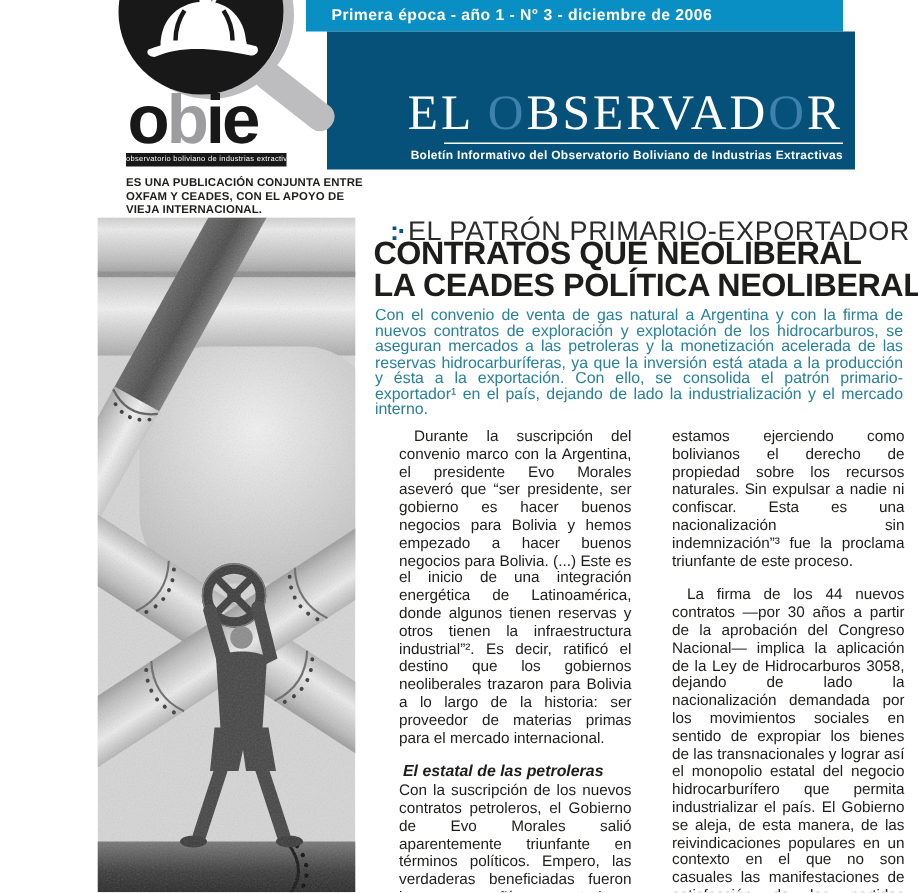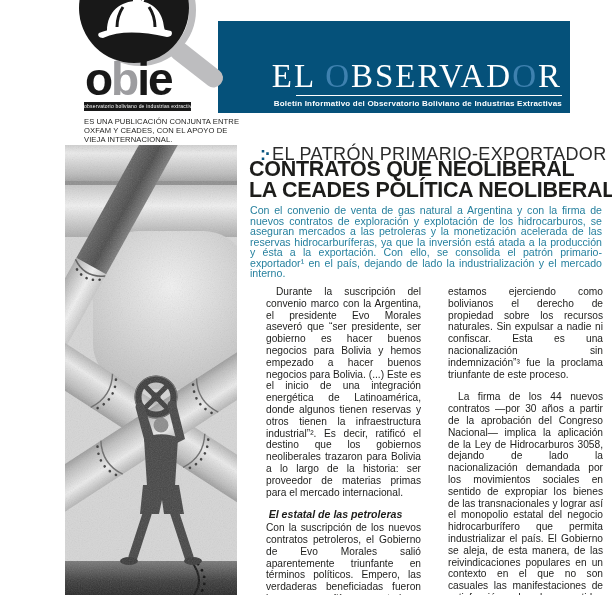--- a/index.html
+++ b/index.html
@@ -25,21 +25,21 @@
   .logo-handle{position:absolute;left:172px;top:36px;width:62px;height:19px;background:#bdbdbf;
                border-radius:9px;transform:rotate(38deg);transform-origin:0 50%;}
   .logo-circle{position:absolute;left:79px;top:-47px;width:110px;height:110px;border-radius:50%;
                background:#181818;overflow:hidden;}
   .obie-word{position:absolute;left:85px;top:56px;font-size:46px;font-weight:bold;
              letter-spacing:-2px;line-height:1;color:#181818;}
   .obie-word .g{color:#9d9da0;}
   .logo-bar{position:absolute;left:84px;top:102px;width:107px;height:9px;background:#181818;
             color:#fff;font-size:5px;line-height:9px;text-align:center;white-space:nowrap;
             overflow:hidden;letter-spacing:.2px;}
-  .pub-note{position:absolute;left:84px;top:117px;font-size:7.6px;font-weight:normal;
+  .pub-note{position:absolute;left:84px;top:117px;font-size:7.6px;font-weight:bold;
             color:#1d1d1b;line-height:9px;letter-spacing:.1px;}
 
   
   .kicker{position:absolute;left:260px;top:144px;font-size:18px;color:#2b2b2b;
           letter-spacing:.4px;white-space:nowrap;}
   .kicker .mark{color:#0a5580;font-weight:bold;letter-spacing:-1px;margin-right:2px;}
   .headline{position:absolute;left:249px;top:159px;color:#1d1d1b;font-weight:bold;
             font-size:21.5px;line-height:20.5px;letter-spacing:-.3px;white-space:nowrap;}
   .lead{position:absolute;left:250px;top:205px;width:352px;color:#26809e;
         font-size:10.6px;line-height:10.5px;text-align:justify;}
@@ -52,20 +52,21 @@
                 font-size:10.6px;}
 
   
   .illustration{position:absolute;left:65px;top:145px;width:172px;height:450px;overflow:hidden;}
 </style>
 </head>
 <body>
 
 <div id="canvas">
 
+  <div class="issue-bar">Primera época - año 1 - N° 3 - diciembre de 2006</div>
 
   <div class="title-box">
     <div class="wordmark"><span>EL </span><span class="o-accent">O</span><span>BSERVAD</span><span class="o-accent">O</span><span>R</span></div>
     <div class="wm-rule"></div>
     <div class="box-subtitle">Boletín Informativo del Observatorio Boliviano de Industrias Extractivas</div>
   </div>
 
   <div class="lens-ring"></div>
   <div class="logo-handle"></div>
   <div class="logo-circle">

